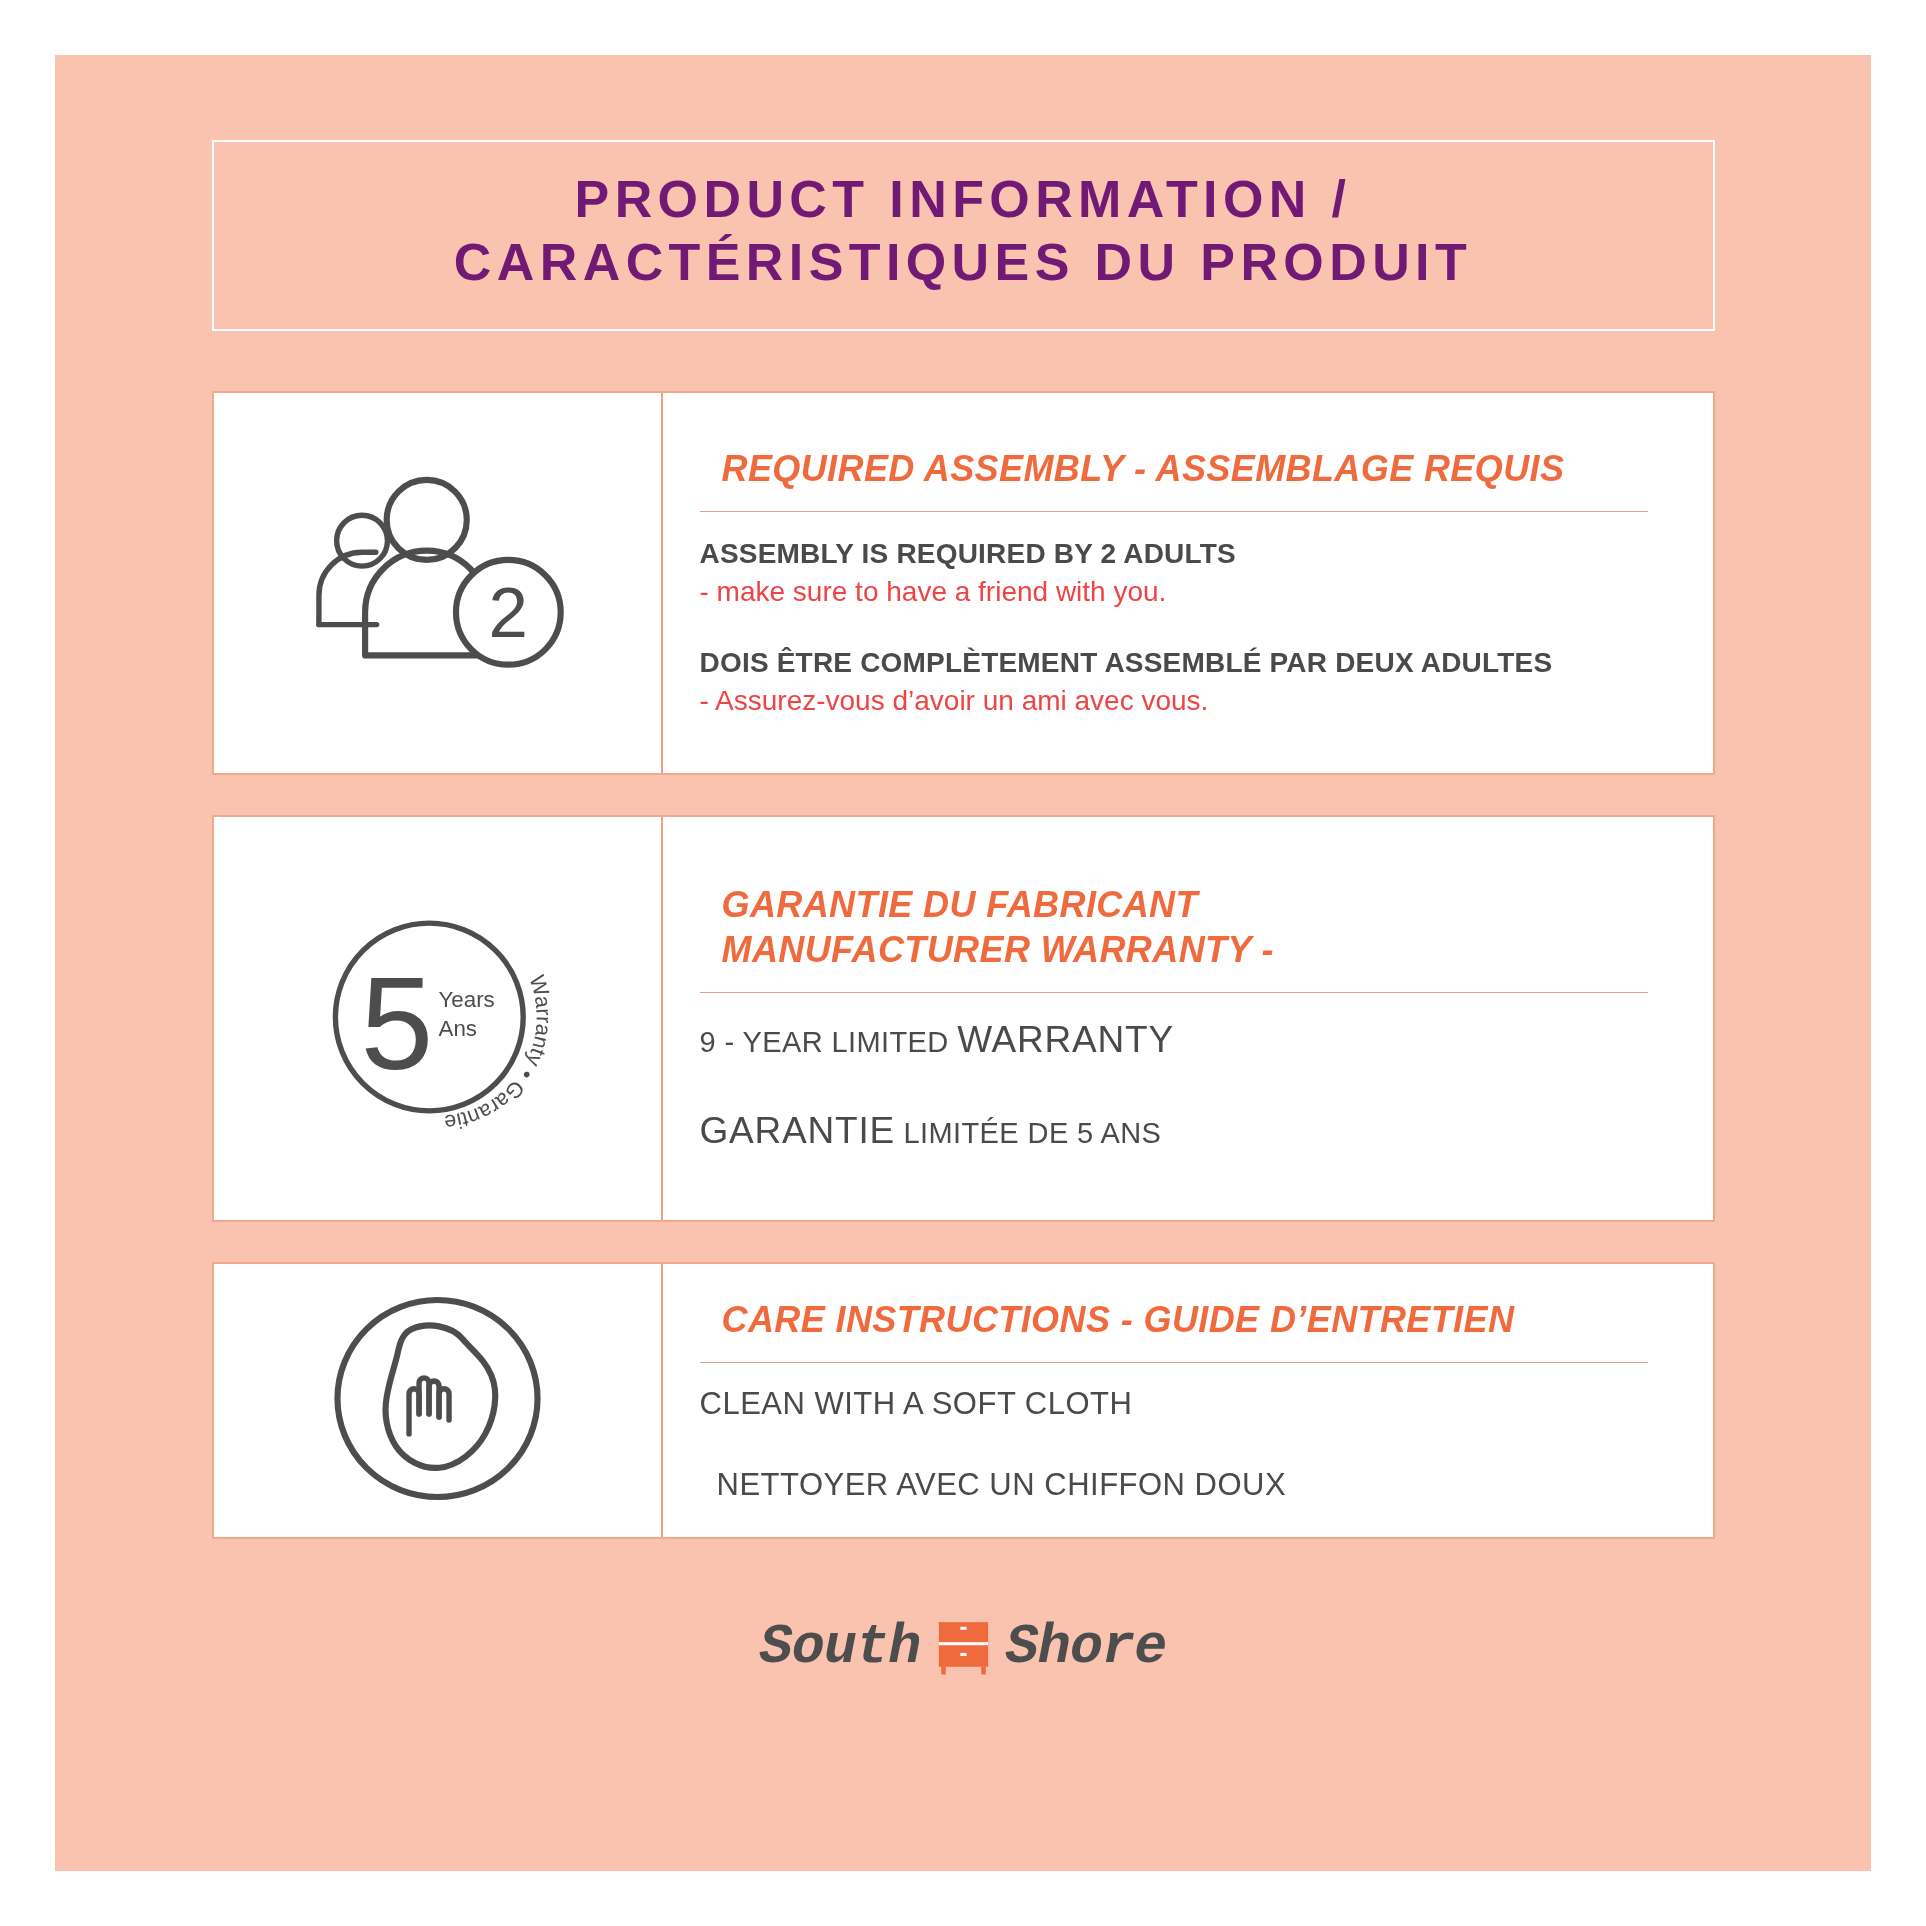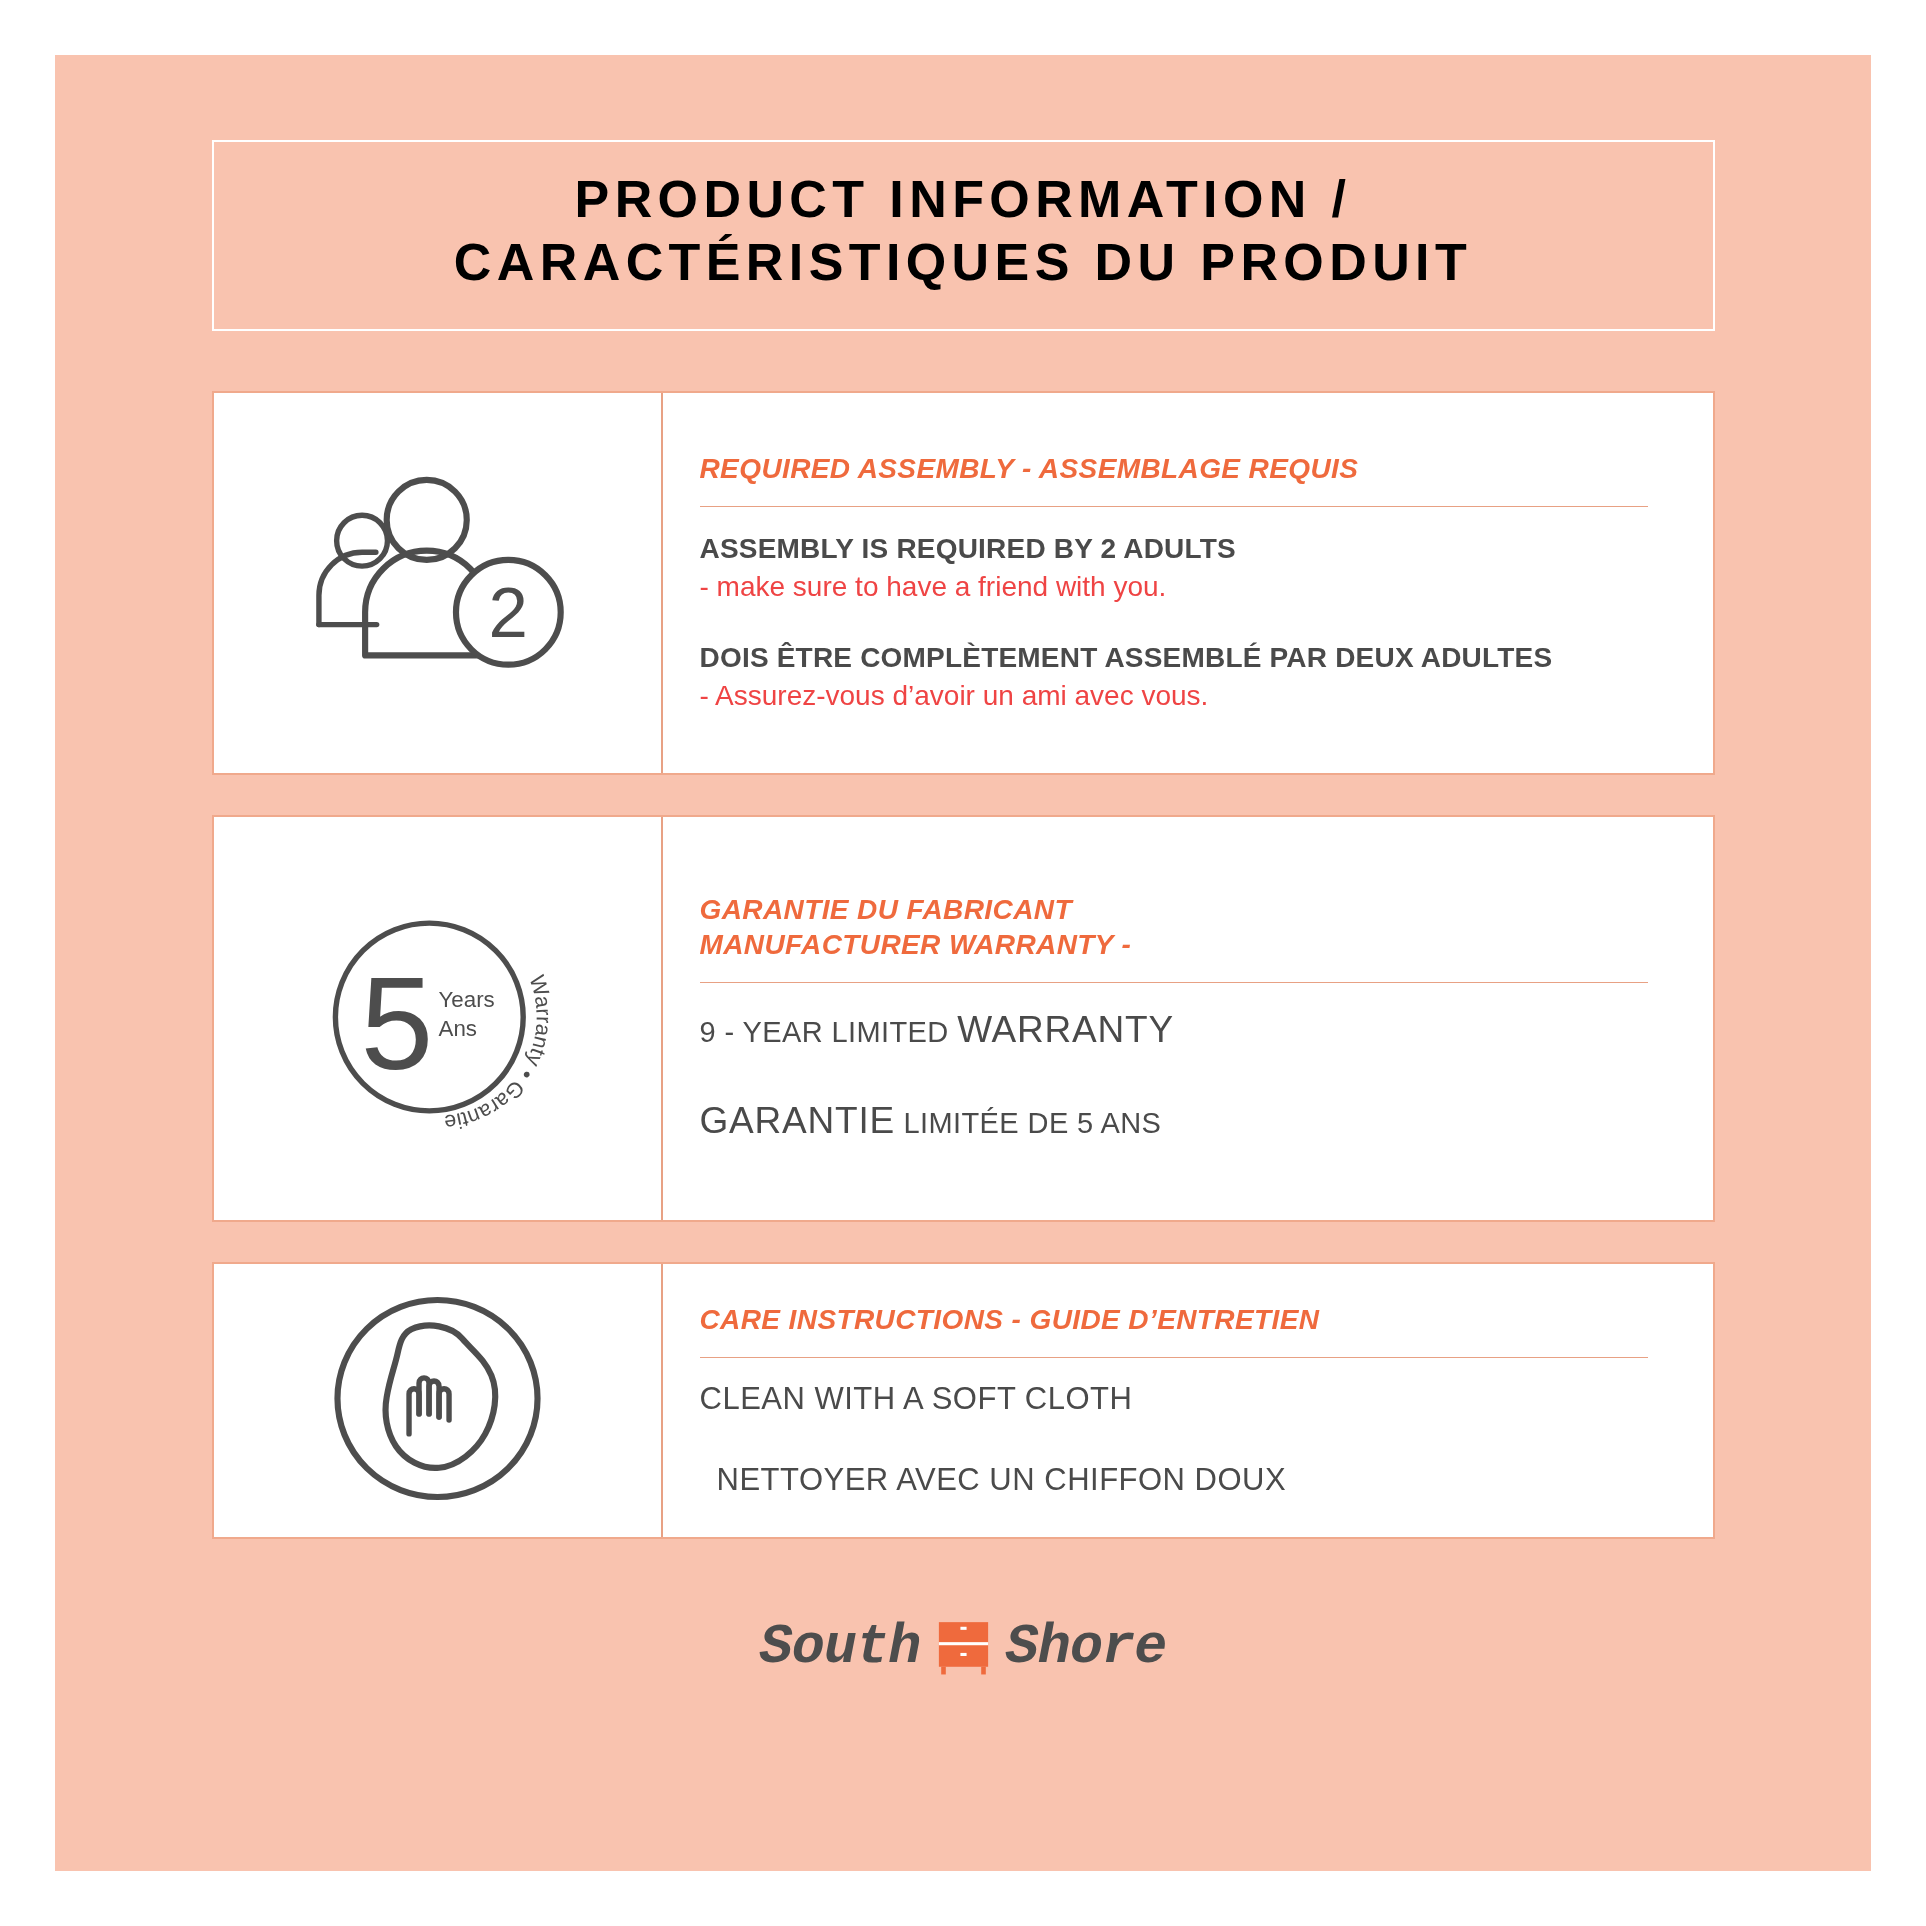--- a/index.html
+++ b/index.html
@@ -36,21 +36,21 @@
   
   .title-box {
     width: 1503px;
     border: 2.3px solid #ffffff;
     box-sizing: border-box;
     padding: 26px 15.4px 34px 15.4px;
     text-align: center;
     margin-bottom: 60px;
   }
   .title-line {
-    color: #000000;
+    color: #701a75;
     font-weight: bold;
     font-size: 52px;
     letter-spacing: 5.4px;
     line-height: 1.22;
     white-space: nowrap;
   }
 
   
   .card {
     width: 1503px;
@@ -80,23 +80,24 @@
     align-self: stretch;
     display: flex;
     flex-direction: column;
     justify-content: center;
   }
 
   .card-heading {
     color: #ef6a3d;
     font-weight: bold;
     font-style: italic;
-    font-size: 28px;
+    font-size: 36px;
     letter-spacing: 0.4px;
     line-height: 1.25;
+    margin-left: 22px;
   }
   .rule {
     border-top: 1.5px solid #e8a184;
     margin: 20px 0 23px 0;
     width: 948px;
     max-width: 100%;
   }
   .body-strong {
     color: #4a4a4a;
     font-weight: bold;

